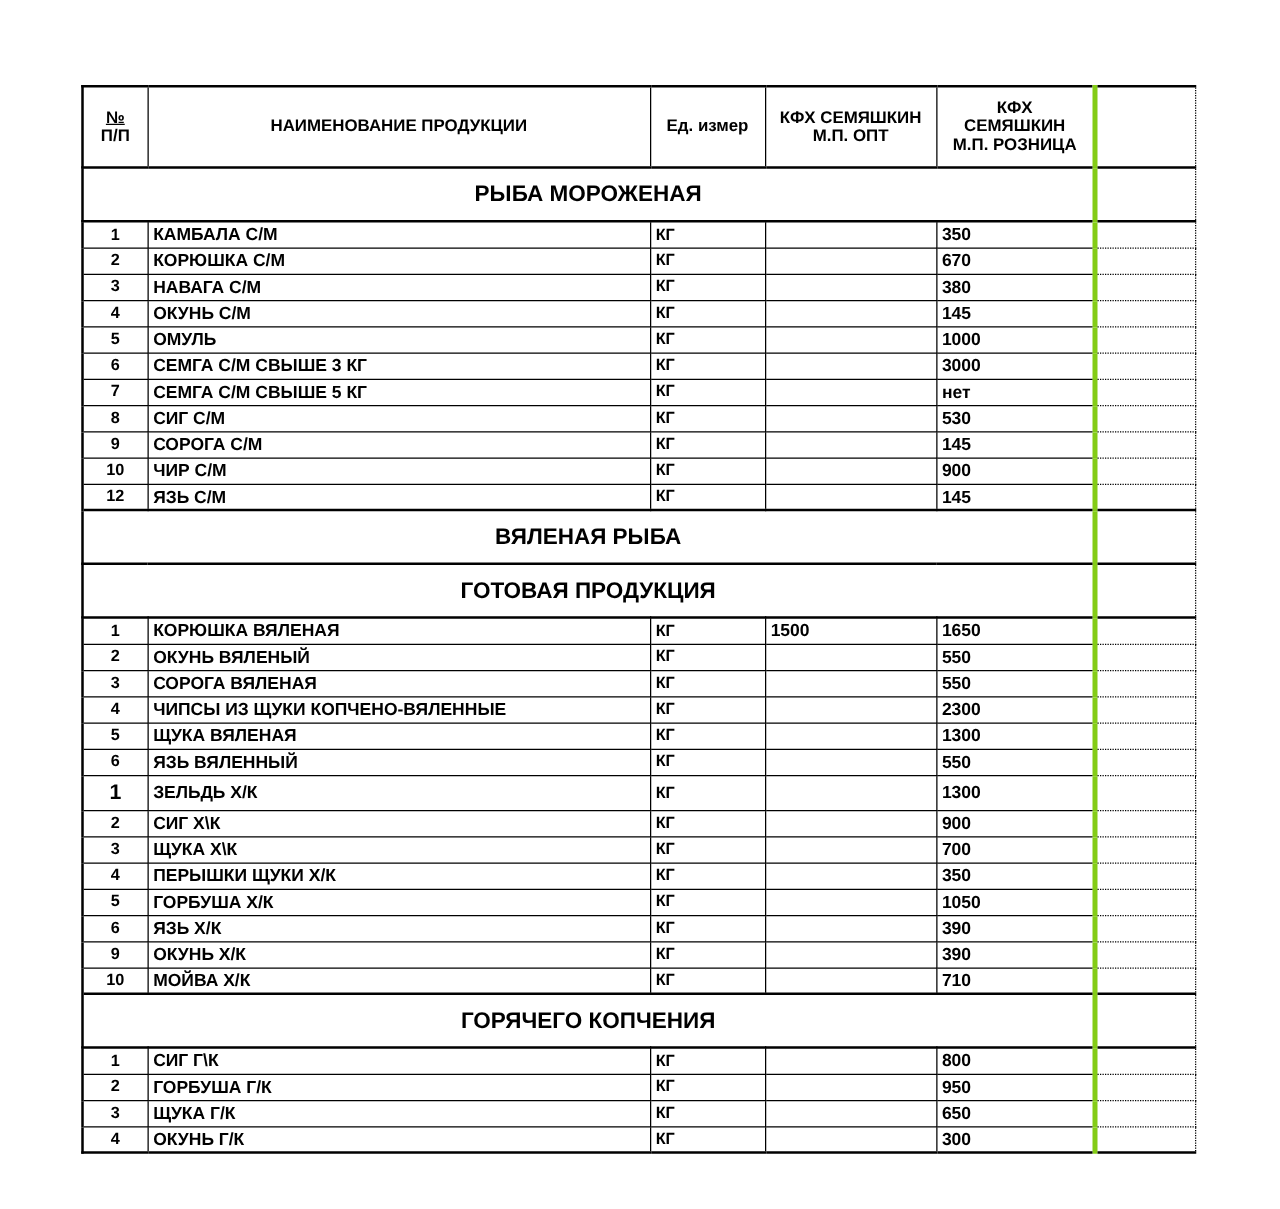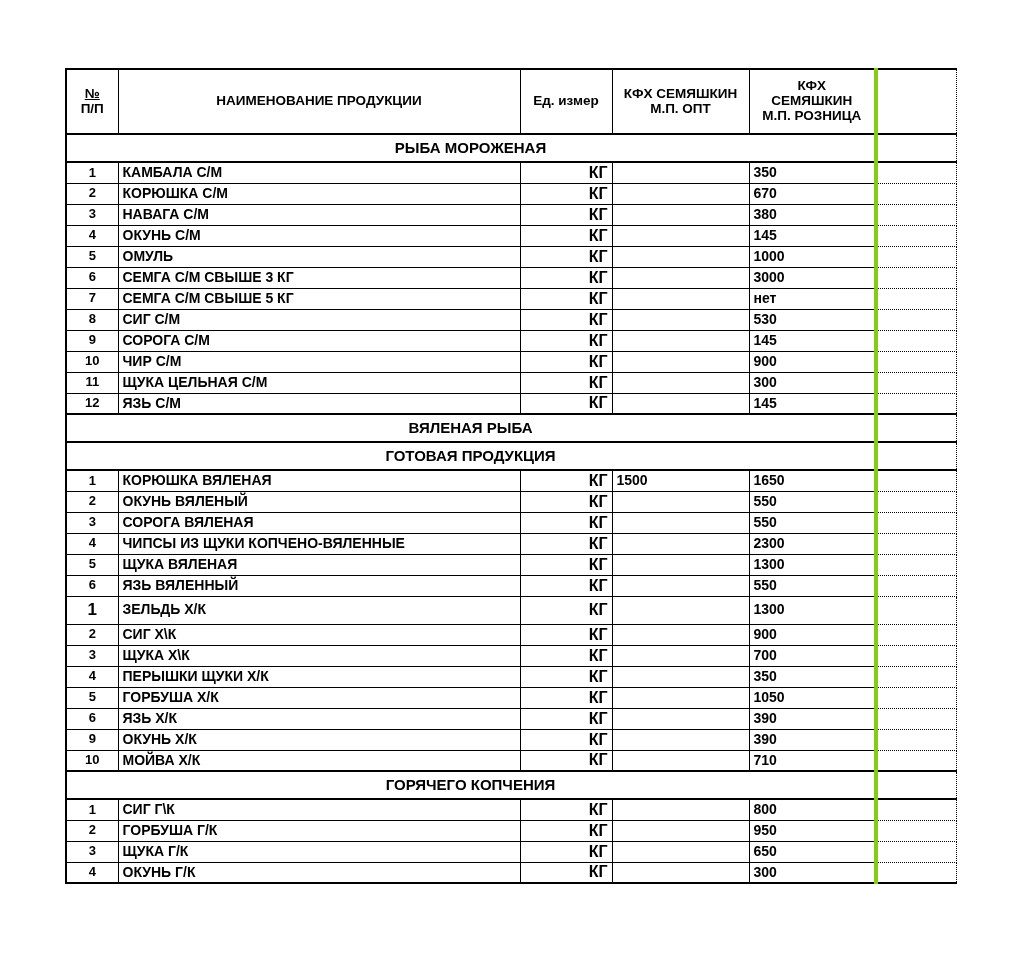--- a/index.html
+++ b/index.html
@@ -42,29 +42,29 @@
     height: 65px;
     text-align: center;
     vertical-align: middle;
     font-size: 13.5px;
     white-space: normal;
   }
   .hdr-line { display: block; }
   .underline { text-decoration: underline; }
 
   tr.section-row td.section-title {
-    height: 28px;
+    height: 43px;
     text-align: center;
     vertical-align: middle;
-    font-size: 15px;
+    font-size: 18px;
   }
   td.r { text-align: left; }
   td.num { font-size: 13px; text-align: center; }
   td.name { text-align: left; }
-  td.unit { font-size: 16px; text-align: right; }
+  td.unit { font-size: 13px; text-align: left; }
 
   tr.tall td { height: 28px; }
   td.bignum { font-size: 17px; }
 
   
   td.ghost {
     border-top: 1px dotted #000;
     border-bottom: 1px dotted #000;
     border-right: 1px dotted #000;
     border-left: none;
@@ -183,28 +183,20 @@
   </tr>
   <tr>
     <td class="num first-col">10</td>
     <td class="name">ЧИР С/М</td>
     <td class="unit">КГ</td>
     <td class="r"></td>
     <td class="r last-solid">900</td>
     <td class="ghost"></td>
   </tr>
   <tr>
-    <td class="num first-col">11</td>
-    <td class="name">ЩУКА ЦЕЛЬНАЯ С/М</td>
-    <td class="unit">КГ</td>
-    <td class="r"></td>
-    <td class="r last-solid">300</td>
-    <td class="ghost"></td>
-  </tr>
-  <tr>
     <td class="num first-col">12</td>
     <td class="name">ЯЗЬ С/М</td>
     <td class="unit">КГ</td>
     <td class="r"></td>
     <td class="r last-solid">145</td>
     <td class="ghost"></td>
   </tr>
 
   <tr class="section-row">
     <td class="section-title first-col last-solid" colspan="5">ВЯЛЕНАЯ РЫБА</td>

